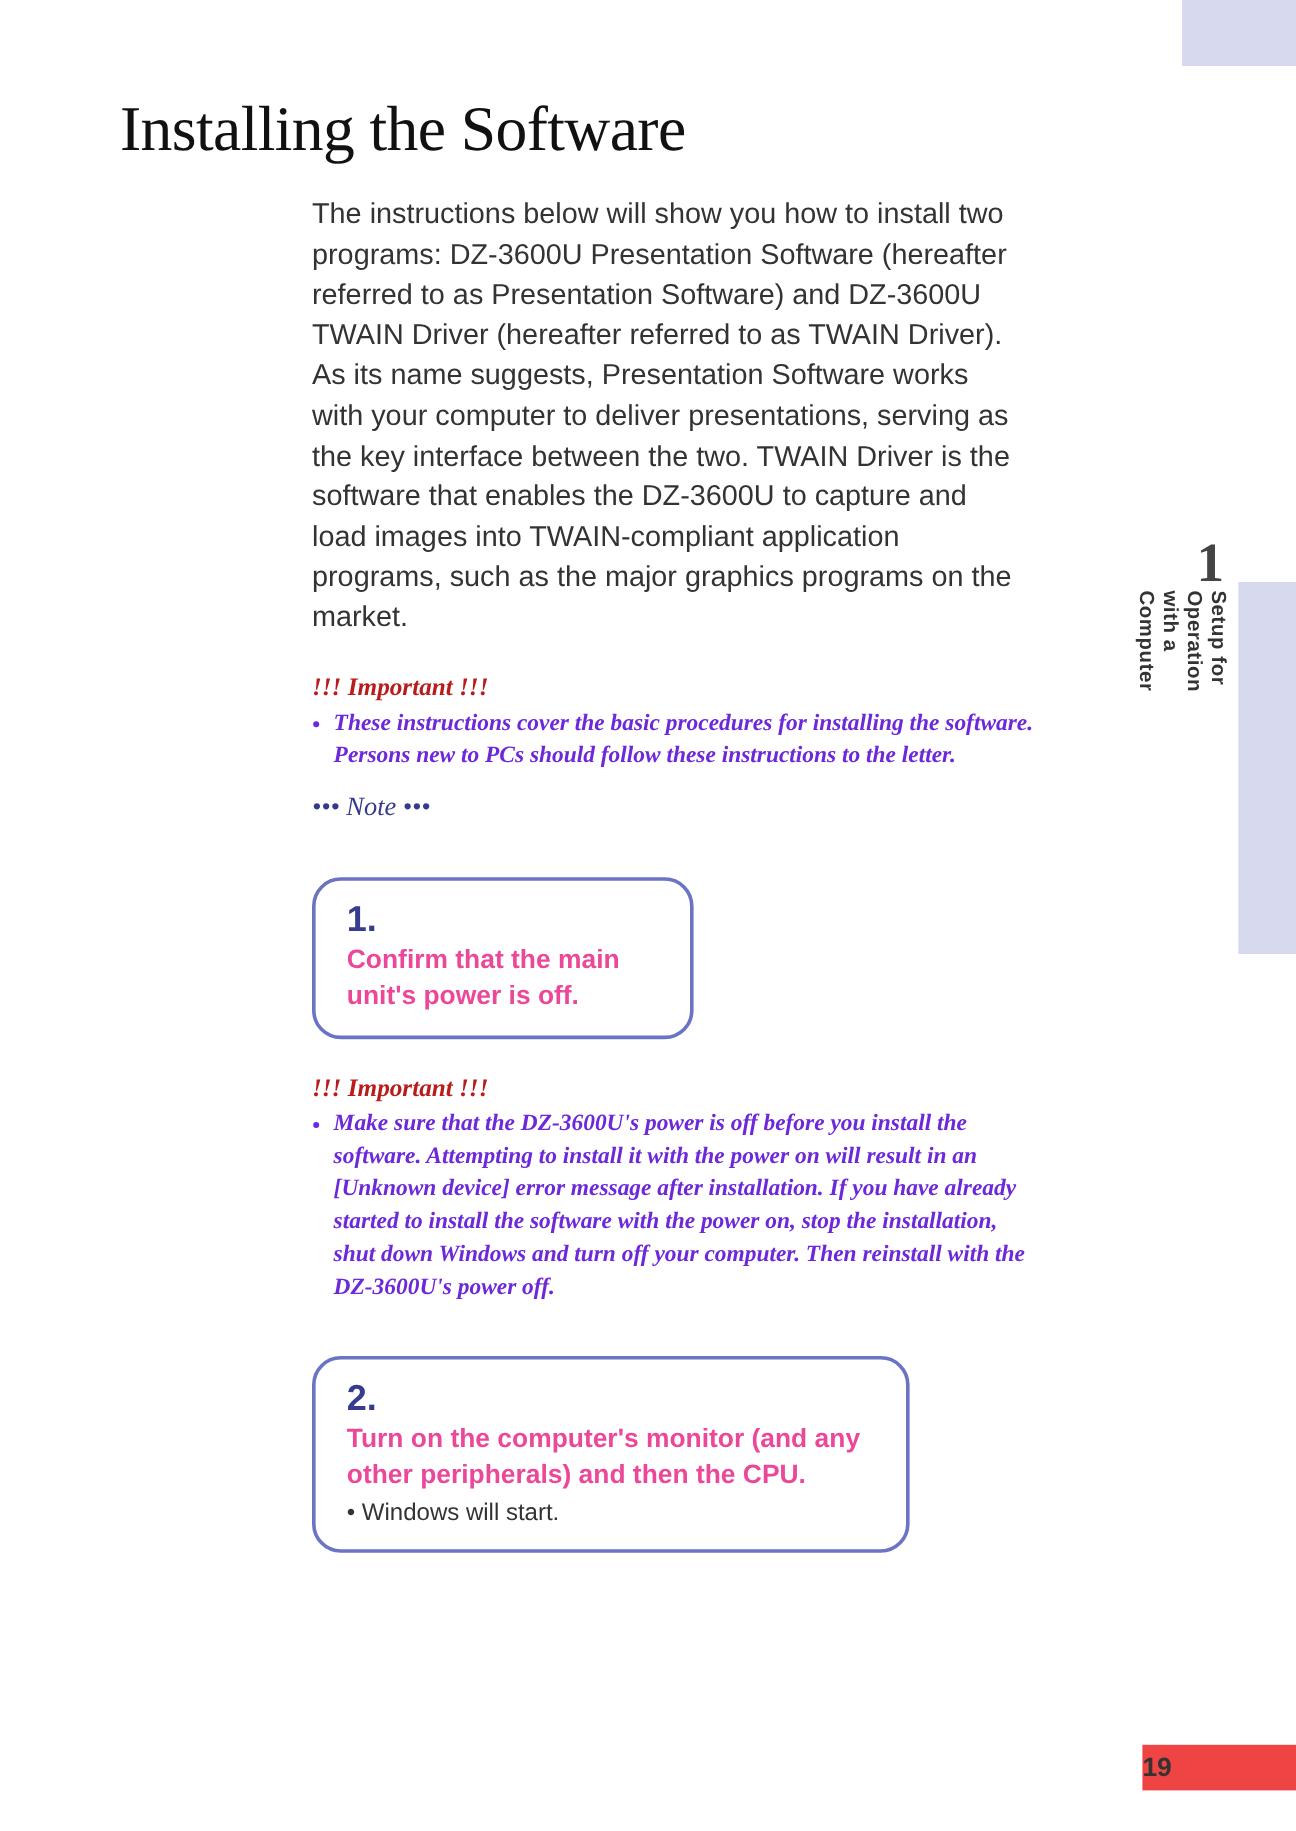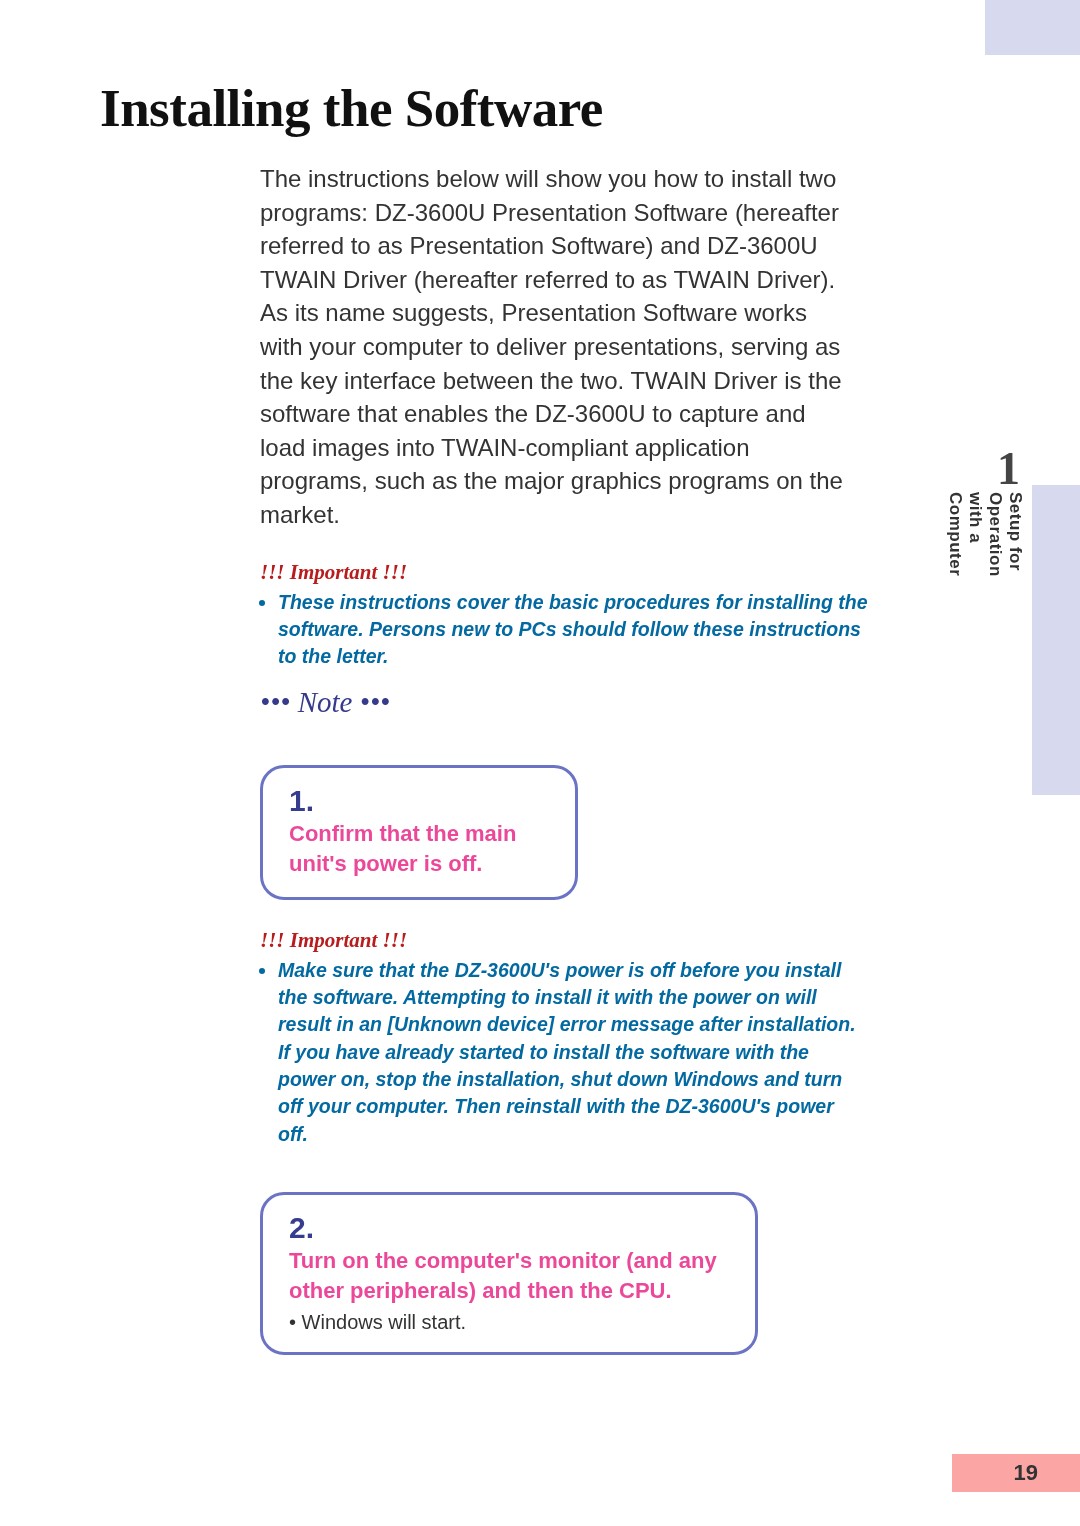--- a/index.html
+++ b/index.html
@@ -67,21 +67,21 @@
   .content {
     position: absolute;
     left: 100px;
     top: 78px;
     width: 910px;
   }
 
   h1.title {
     margin: 0;
     font-family: Georgia, "Times New Roman", serif;
-    font-weight: 700;
+    font-weight: 400;
     font-size: 53px;
     color: #111;
     letter-spacing: -0.5px;
   }
 
   .lead {
     margin-top: 30px;
     font-size: 23px;
     color: #333;
     line-height: 1.35;
@@ -107,36 +107,36 @@
     font-style: italic;
     font-weight: 700;
     font-size: 21px;
     color: #b91c1c;
   }
 
   .note-head {
     margin-top: 16px;
     font-family: Georgia, "Times New Roman", serif;
     font-style: italic;
-    font-size: 29px;
+    font-size: 22px;
     color: #353b8a;
   }
 
   ul.bullets {
     margin: 4px 0 0 0;
     padding-left: 18px;
     width: 590px;
   }
   ul.bullets li {
-    font-family: Liberation Sans, sans-serif;
+    font-family: Liberation Serif, serif;
     font-style: italic;
     font-weight: 700;
     font-size: 19.5px;
     line-height: 1.4;
-    color: #0369a1;
+    color: #6d28d9;
     margin-bottom: 4px;
   }
   ul.bullets.regular li {
     font-weight: 400;
   }
 
   .step-box {
     margin-top: 46px;
     margin-left: 160px;
     border: 3px solid #6b74c4;
@@ -171,22 +171,21 @@
     font-weight: 400;
     font-size: 20px;
     color: #333;
   }
 
   .footer {
     position: absolute;
     bottom: 34px;
     right: 0;
     width: 128px;
-    background: #fca5a5;
-    text-align: right;
+    background: #ef4444;
     padding: 6px 0 6px 0;
     font-family: "Lucida Sans", "Trebuchet MS", sans-serif;
     font-weight: 700;
     font-size: 22px;
     color: #333;
   }
   .footer-num {
     padding-right: 42px;
   }
 </style>

